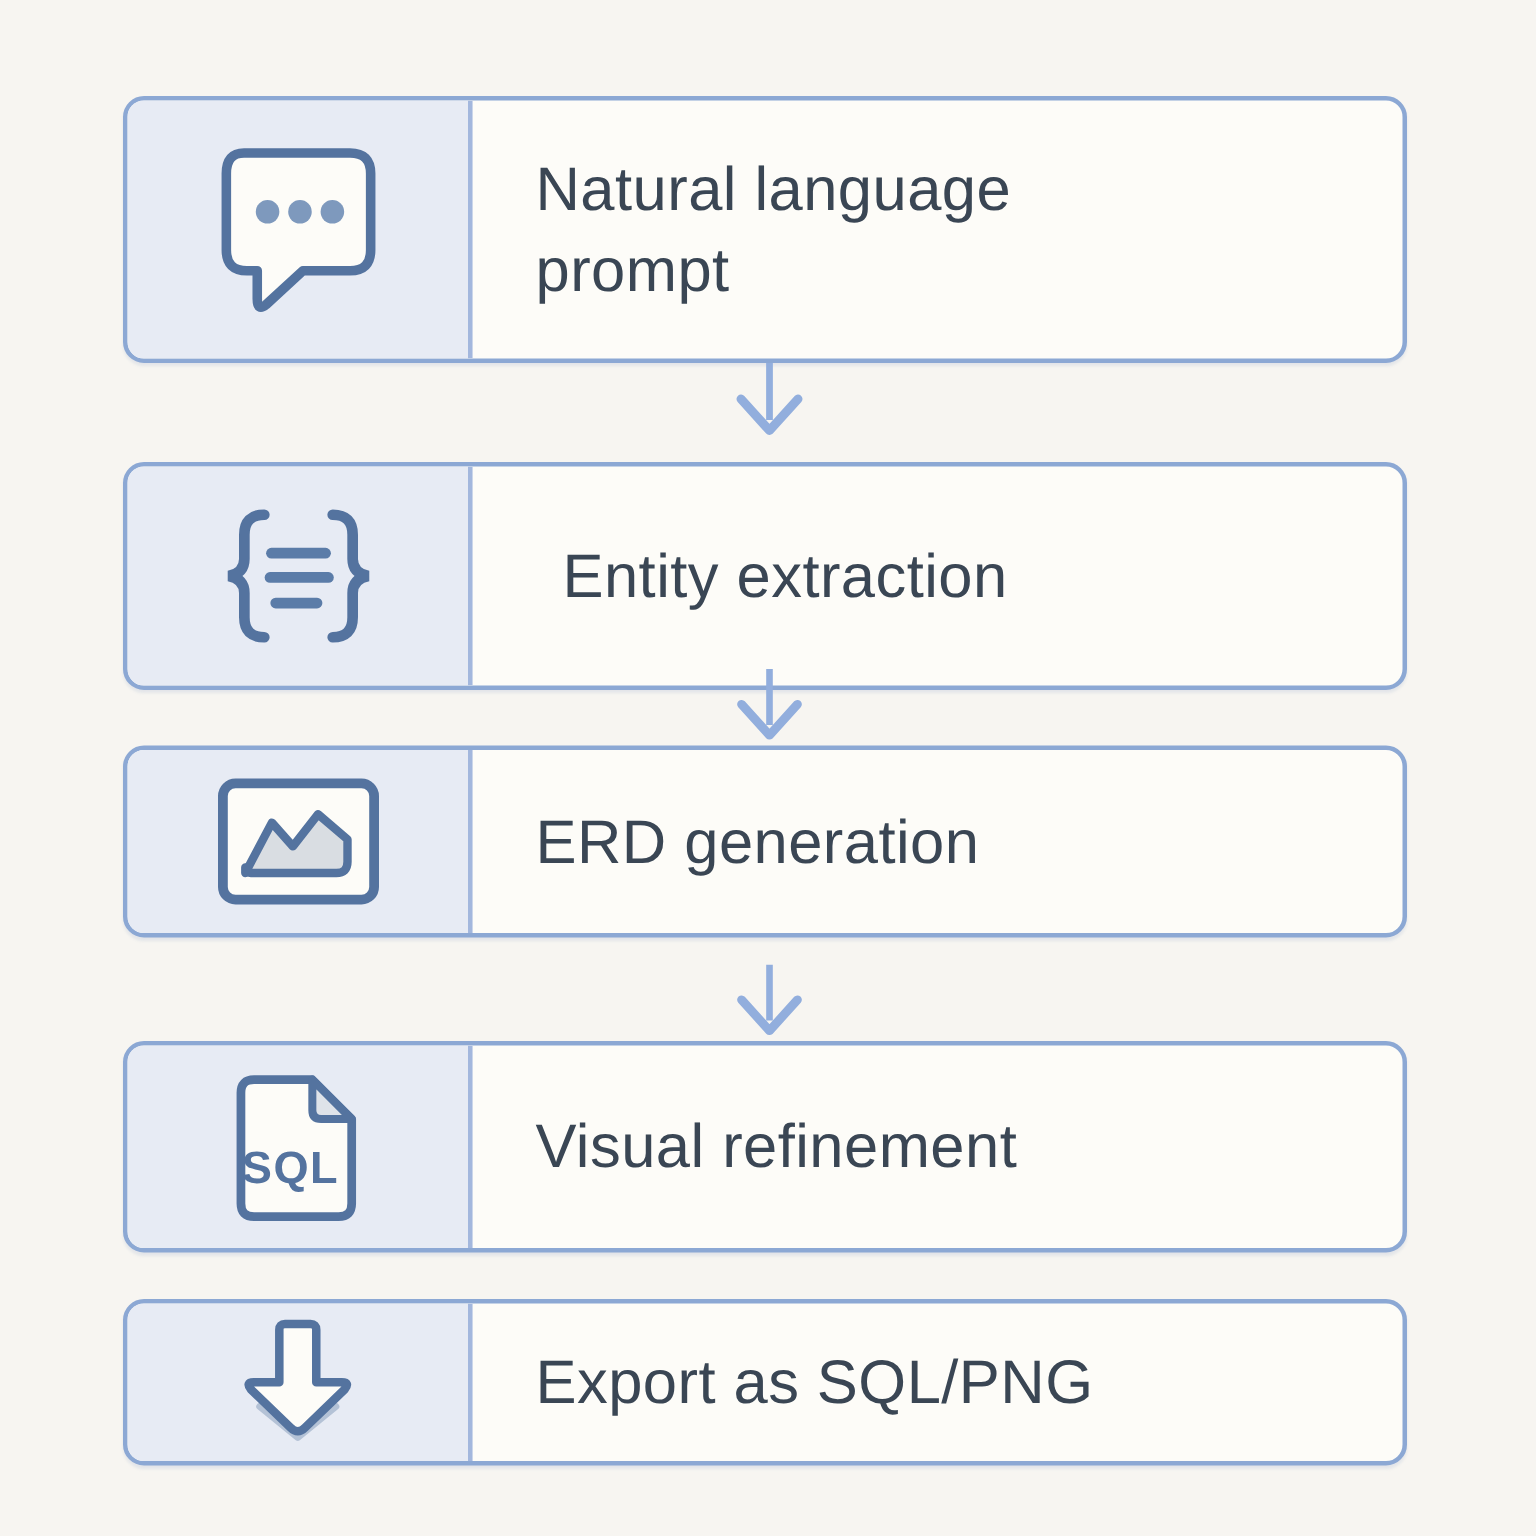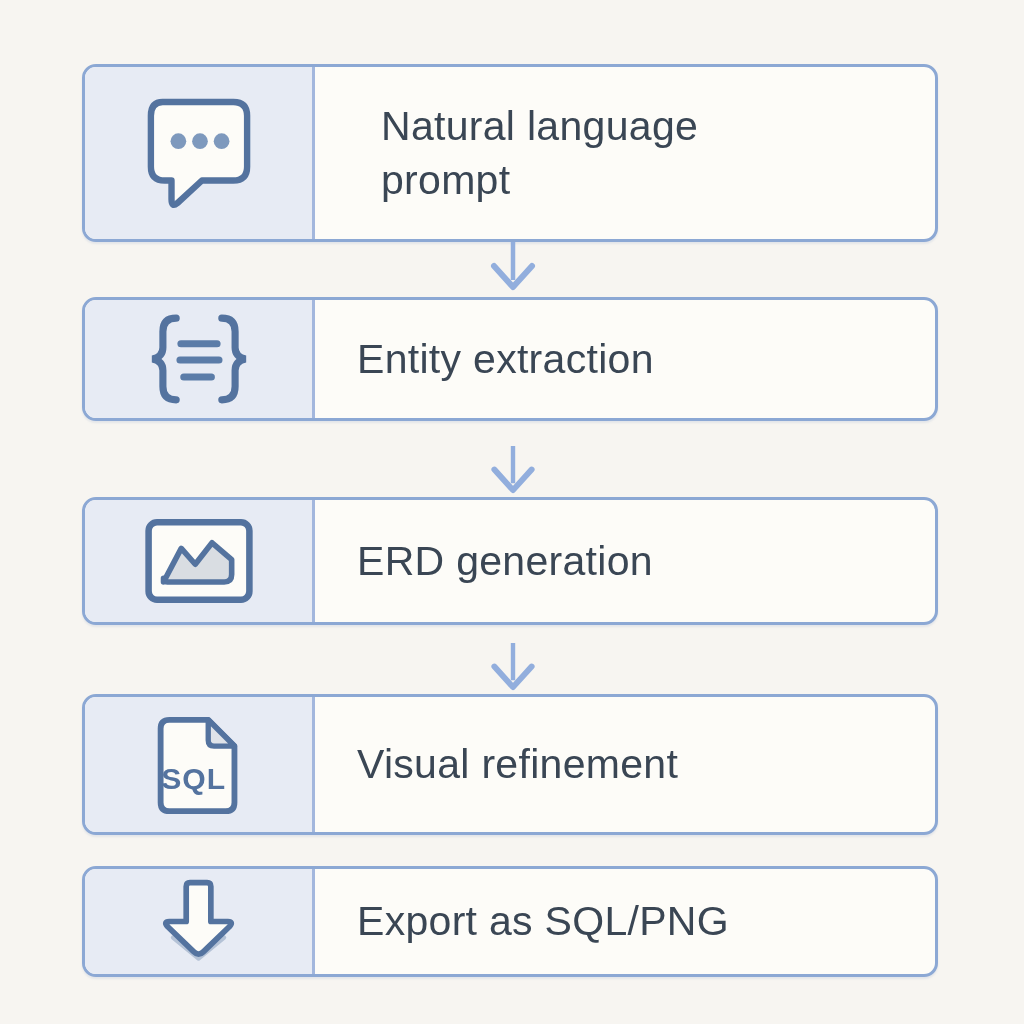--- a/index.html
+++ b/index.html
@@ -20,21 +20,21 @@
     width: 856px;
     display: flex;
     box-sizing: border-box;
     background: #fdfcf8;
     border: 3px solid #8ca8d4;
     border-radius: 14px;
     overflow: hidden;
     box-shadow: 0 2px 2px rgba(140,160,200,0.18);
   }
   .step-1 { top: 64px;  height: 178px; }
-  .step-2 { top: 297px; height: 124px; }
+  .step-2 { top: 308px; height: 152px; gap: 18px; }
   .step-3 { top: 497px; height: 128px; }
   .step-4 { top: 694px; height: 141px; }
   .step-5 { top: 866px; height: 111px; }
 
   .icon-panel {
     flex: 0 0 230px;
     background: #e7ebf4;
     border-right: 3px solid #a3b7dd;
     display: flex;
     align-items: center;
@@ -47,21 +47,21 @@
     align-items: center;
     padding-left: 42px;
     box-sizing: border-box;
   }
   .step-label {
     font-size: 41px;
     line-height: 1.32;
     letter-spacing: 0.3px;
     color: #3a4654;
   }
-  .step-1 .step-label { max-width: 440px; margin-left: 24px; }
+  .step-1 .step-label { max-width: 440px; }
 
   .flow-arrow {
     position: absolute;
     left: 483px;
     width: 60px;
   }
   .arrow-1 { top: 242px; height: 52px; }
   .arrow-2 { top: 446px; height: 51px; }
   .arrow-3 { top: 643px; height: 51px; }
 

